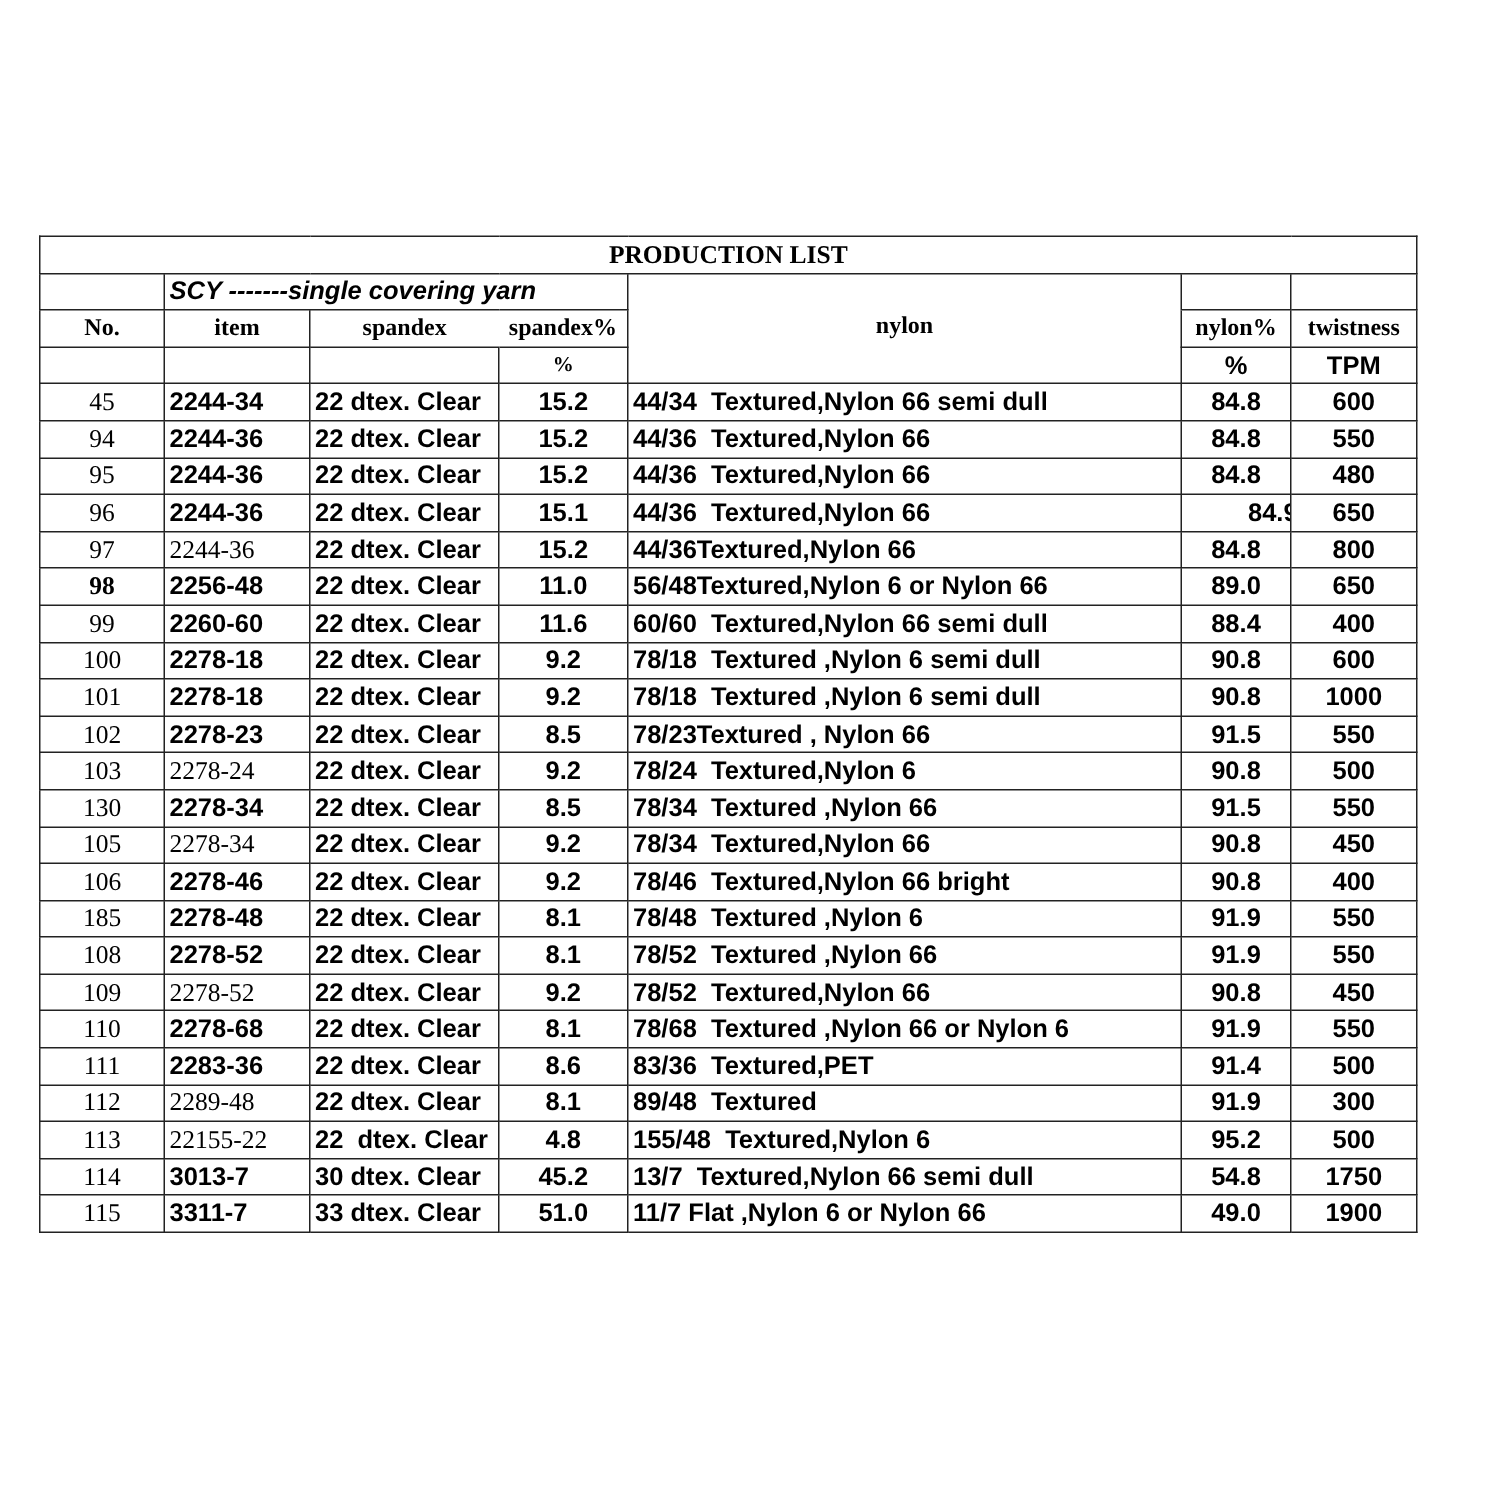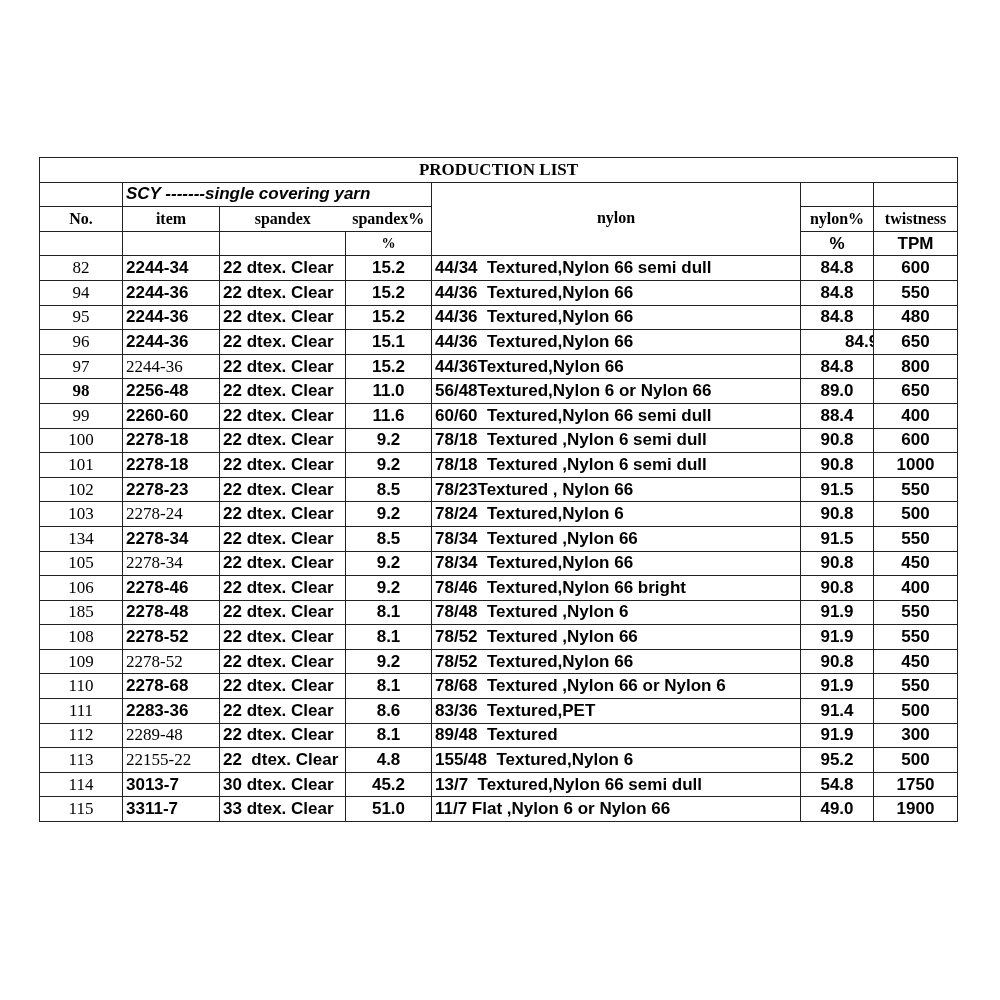--- a/index.html
+++ b/index.html
@@ -1,18 +1,18 @@
 <!DOCTYPE html>
 <html><head>
 <meta charset="utf-8">
 <style>
   html, body { margin: 0; padding: 0; background: #ffffff; }
   body { width: 1000px; height: 1000px; position: relative; overflow: hidden; }
   .sheet {
-    position: absolute; left: 39px; top: 157px;
+    position: absolute; left: 26px; top: 157px;
     width: 918px;
     border-collapse: collapse;
     table-layout: fixed;
     border: 1.5px solid #222;
   }
   .sheet td {
     border: 1px solid #222;
     padding: 0 3px;
     height: 23.6px;
     line-height: 22px;
@@ -85,21 +85,21 @@
     </tr>
     <tr>
       <td></td>
       <td></td>
       <td></td>
       <td class="unit-serif">%</td>
       <td class="unit-sans">%</td>
       <td class="unit-sans">TPM</td>
     </tr>
   <tr>
-        <td class="no" style="white-space: pre;">82</td>
+        <td class="no" style="white-space: pre;">45</td>
         <td class="cell-b" style="white-space: pre;">2244-34</td>
         <td class="cell-b" style="white-space: pre;">22 dtex. Clear</td>
         <td class="cell-b center" style="white-space: pre;">15.2</td>
         <td class="cell-b" style="white-space: pre;">44/34  Textured,Nylon 66 semi dull</td>
         <td class="cell-b center" style="white-space: pre;">84.8</td>
         <td class="cell-b center" style="white-space: pre;">600</td>
       </tr>
       <tr>
         <td class="no" style="white-space: pre;">94</td>
         <td class="cell-b" style="white-space: pre;">2244-36</td>
@@ -184,21 +184,21 @@
       <tr>
         <td class="no" style="white-space: pre;">103</td>
         <td class="cell-serif" style="white-space: pre;">2278-24</td>
         <td class="cell-b" style="white-space: pre;">22 dtex. Clear</td>
         <td class="cell-b center" style="white-space: pre;">9.2</td>
         <td class="cell-b" style="white-space: pre;">78/24  Textured,Nylon 6</td>
         <td class="cell-b center" style="white-space: pre;">90.8</td>
         <td class="cell-b center" style="white-space: pre;">500</td>
       </tr>
       <tr>
-        <td class="no" style="white-space: pre;">134</td>
+        <td class="no" style="white-space: pre;">130</td>
         <td class="cell-b" style="white-space: pre;">2278-34</td>
         <td class="cell-b" style="white-space: pre;">22 dtex. Clear</td>
         <td class="cell-b center" style="white-space: pre;">8.5</td>
         <td class="cell-b" style="white-space: pre;">78/34  Textured ,Nylon 66</td>
         <td class="cell-b center" style="white-space: pre;">91.5</td>
         <td class="cell-b center" style="white-space: pre;">550</td>
       </tr>
       <tr>
         <td class="no" style="white-space: pre;">105</td>
         <td class="cell-serif" style="white-space: pre;">2278-34</td>

